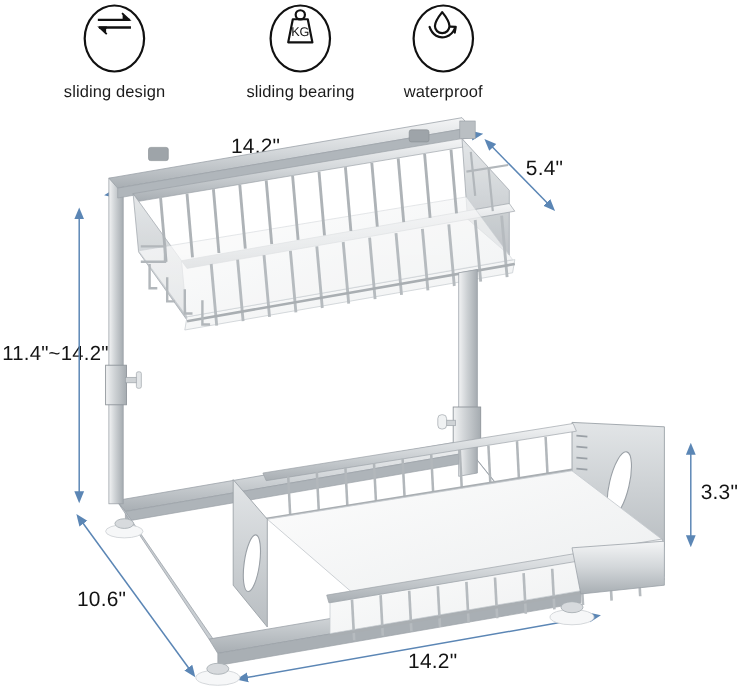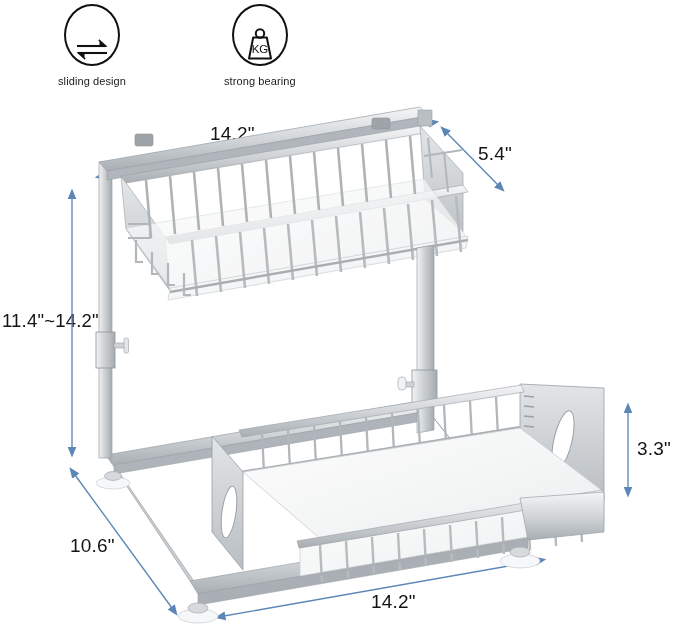--- a/index.html
+++ b/index.html
@@ -16,24 +16,24 @@
     position: absolute; left: 0; top: 0; width: 679px; height: 100px;
     display: flex; align-items: flex-start;
   }
   .feature {
     display: flex; flex-direction: column; align-items: center;
     position: absolute; top: 4px;
   }
   .feature-badge {
     width: 56px; height: 62px; border: 2.5px solid #111;
     border-radius: 50% / 50%;
-    display: flex; align-items: flex-end; justify-content: center;
+    display: flex; align-items: flex-start; justify-content: center;
   }
   .feature-label {
-    margin-top: 9px; font-size: 11px; color: #1b1b1b;
+    margin-top: 9px; font-size: 15px; color: #1b1b1b;
     letter-spacing: .1px; white-space: nowrap; font-weight: 400; text-align: center;
   }
 
   
   .dim {
     position: absolute; color: #141414; white-space: nowrap;
     font-size: 19px; font-weight: 400; letter-spacing: .2px;
   }
   #dim-height-label { font-size: 18.5px; }
 
@@ -65,23 +65,36 @@
     <div class="feature" style="left:224px;">
       <div class="feature-badge">
         <svg width="40" height="38" viewBox="0 0 40 38">
           <g stroke="#111" stroke-width="2" fill="none">
             <circle cx="20" cy="7.5" r="4.2"></circle>
             <path d="M13.2 11.5 H26.8 L31 32.5 H9 Z" stroke-linejoin="round"></path>
           </g>
           <text x="20" y="27" font-family="'Liberation Sans',sans-serif" font-size="11.5" font-weight="400" fill="#111" text-anchor="middle">KG</text>
         </svg>
       </div>
-      <div class="feature-label">strong bearing</div>
+      <div class="feature-label">sliding bearing</div>
     </div>
 
+    <div class="feature" style="left:367px;">
+      <div class="feature-badge">
+        <svg width="40" height="34" viewBox="0 0 40 34">
+          <g stroke="#111" stroke-width="2" fill="none" stroke-linejoin="round" stroke-linecap="round">
+            <path d="M19 5 C19 5 12.4 13.2 12.4 17.6 C12.4 21.3 15.3 24.2 19 24.2
+                     C22.7 24.2 25.6 21.3 25.6 17.6 C25.6 13.2 19 5 19 5 Z"></path>
+            <path d="M7.5 18.5 C10 26 16 29.4 22.6 27.4 C26.2 26.3 29 23.4 30.6 19.6"></path>
+            <polyline points="26.3,18.2 31.3,18.4 30.4,23.6" fill="none"></polyline>
+          </g>
+        </svg>
+      </div>
+      <div class="feature-label">waterproof</div>
+    </div>
 
   </div>
 
   <div class="dim" style="left:210px; top:123px;">14.2"</div>
   <div class="dim" style="left:478px; top:143px;">5.4"</div>
   <div class="dim" id="dim-height-label" style="left:2px; top:310px;">11.4"~14.2"</div>
   <div class="dim" style="left:637px; top:438px;">3.3"</div>
   <div class="dim" style="left:70px; top:535px;">10.6"</div>
   <div class="dim" style="left:371px; top:591px;">14.2"</div>
 

